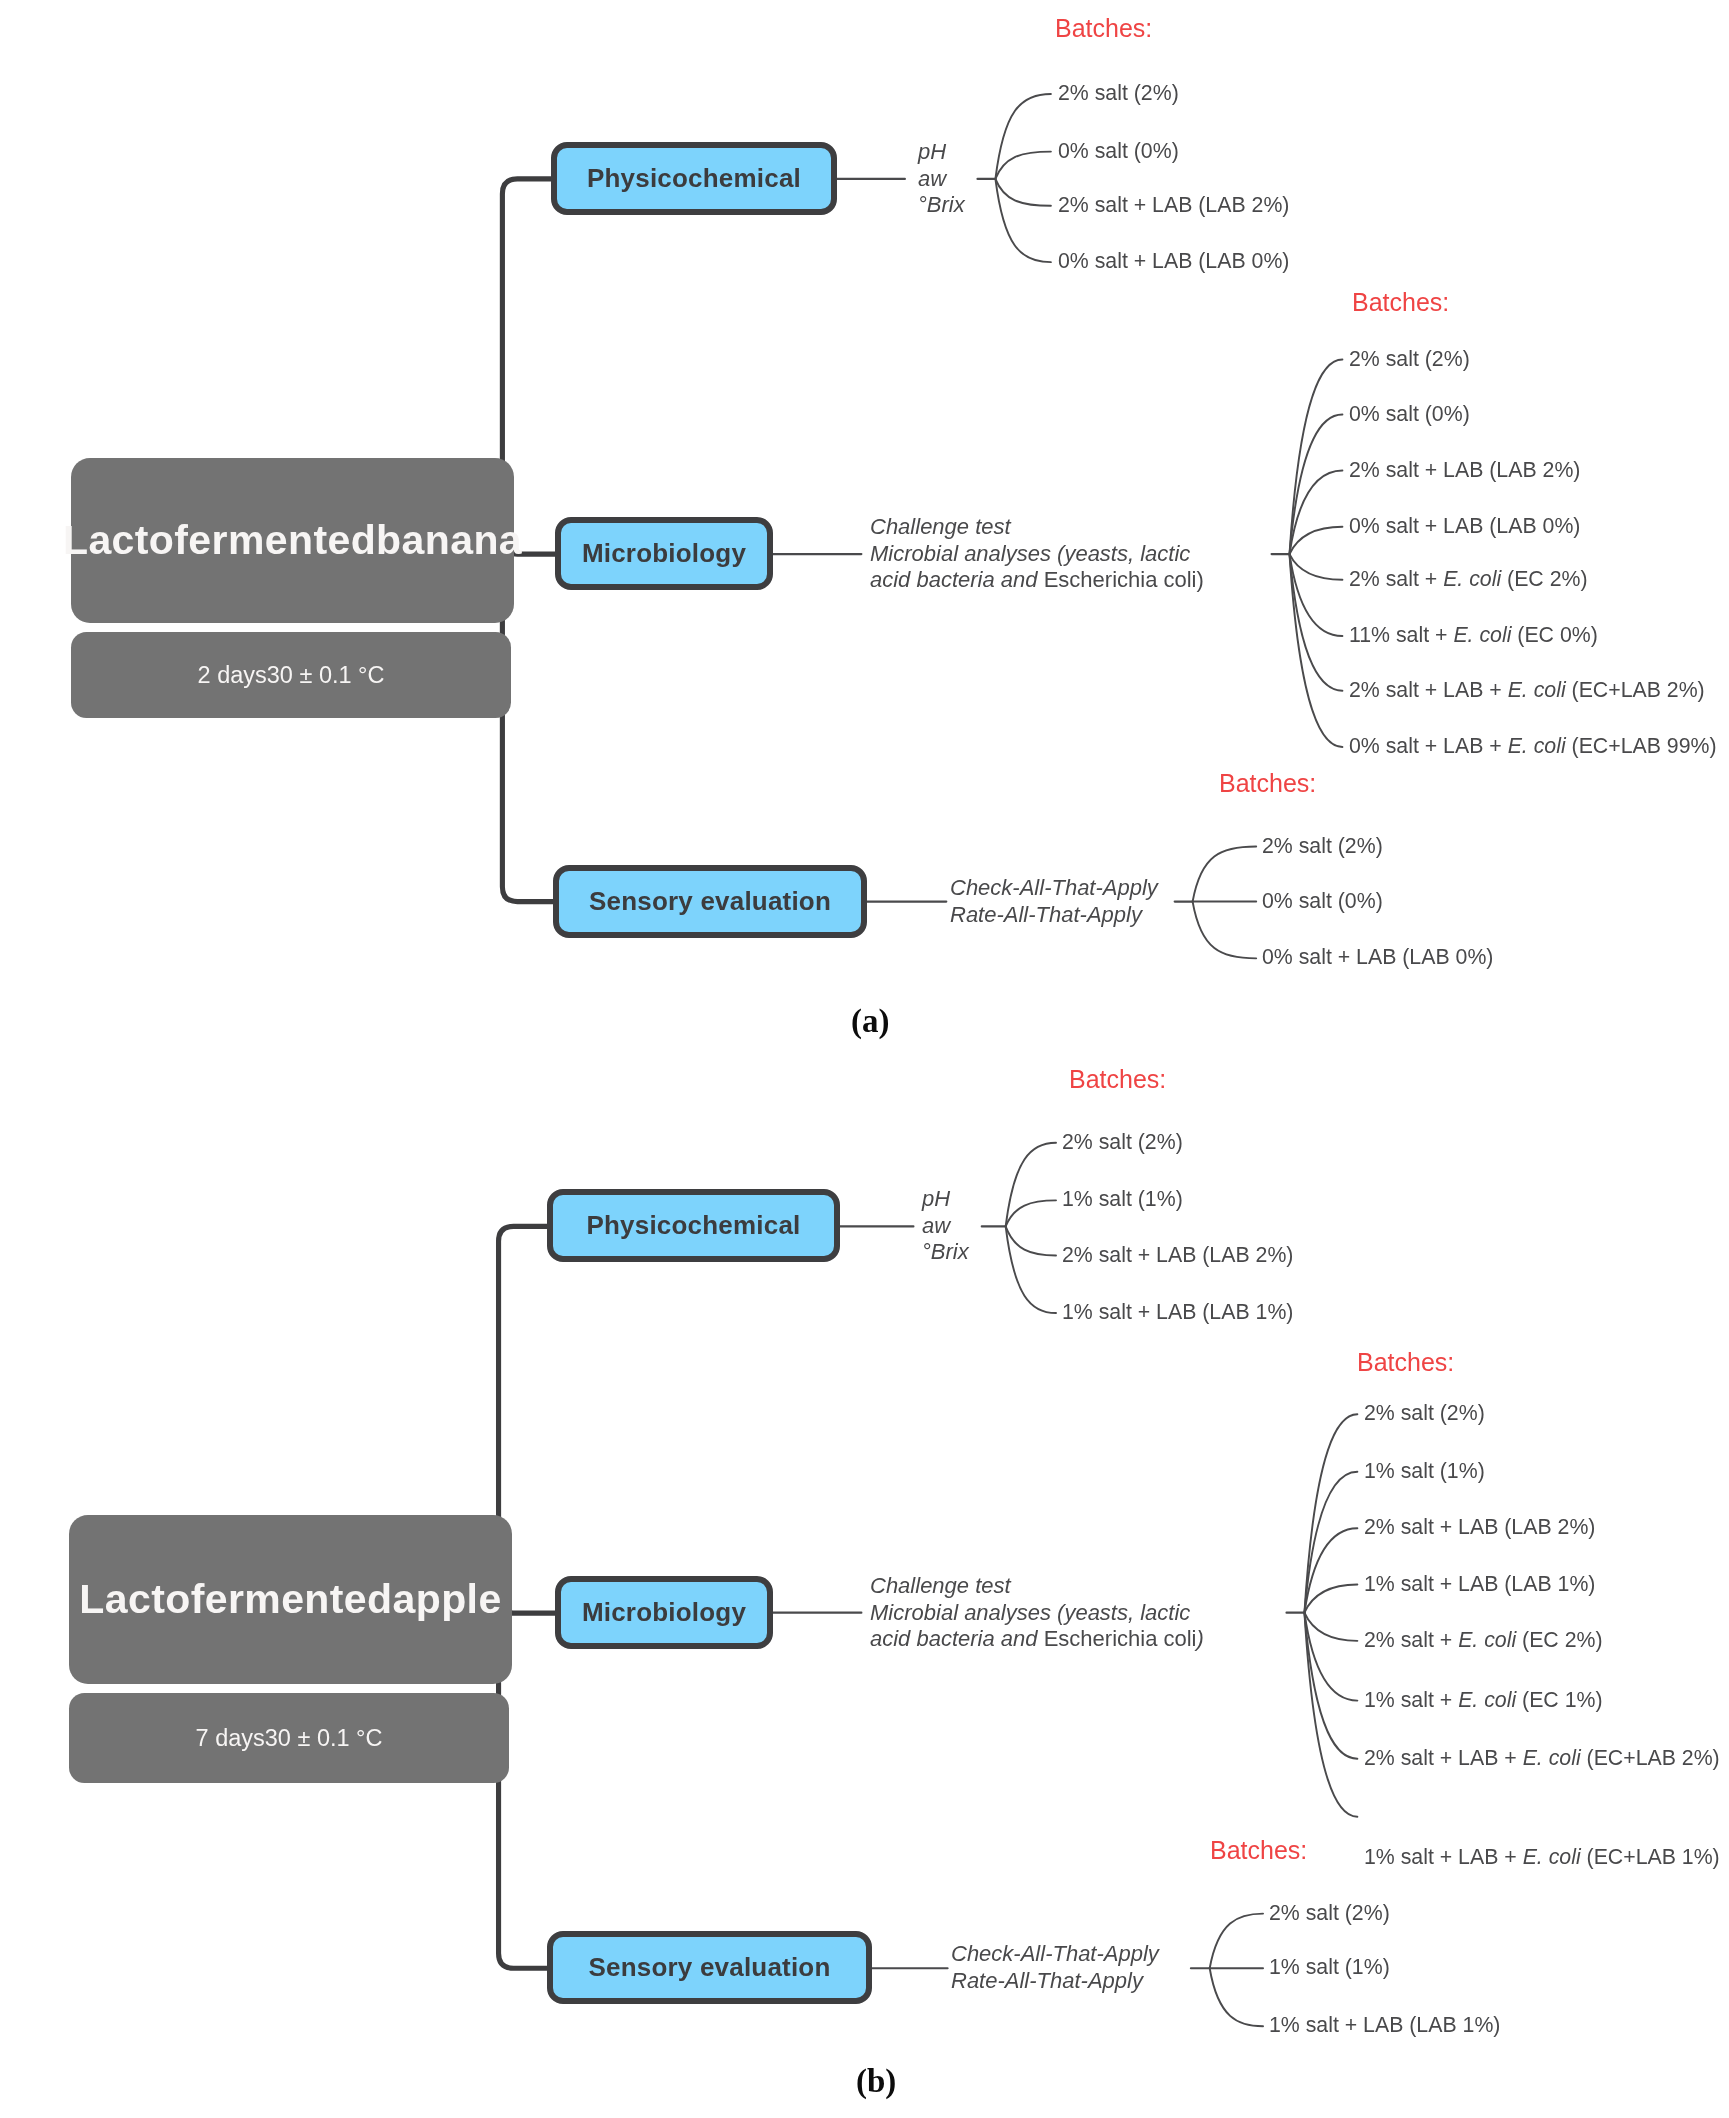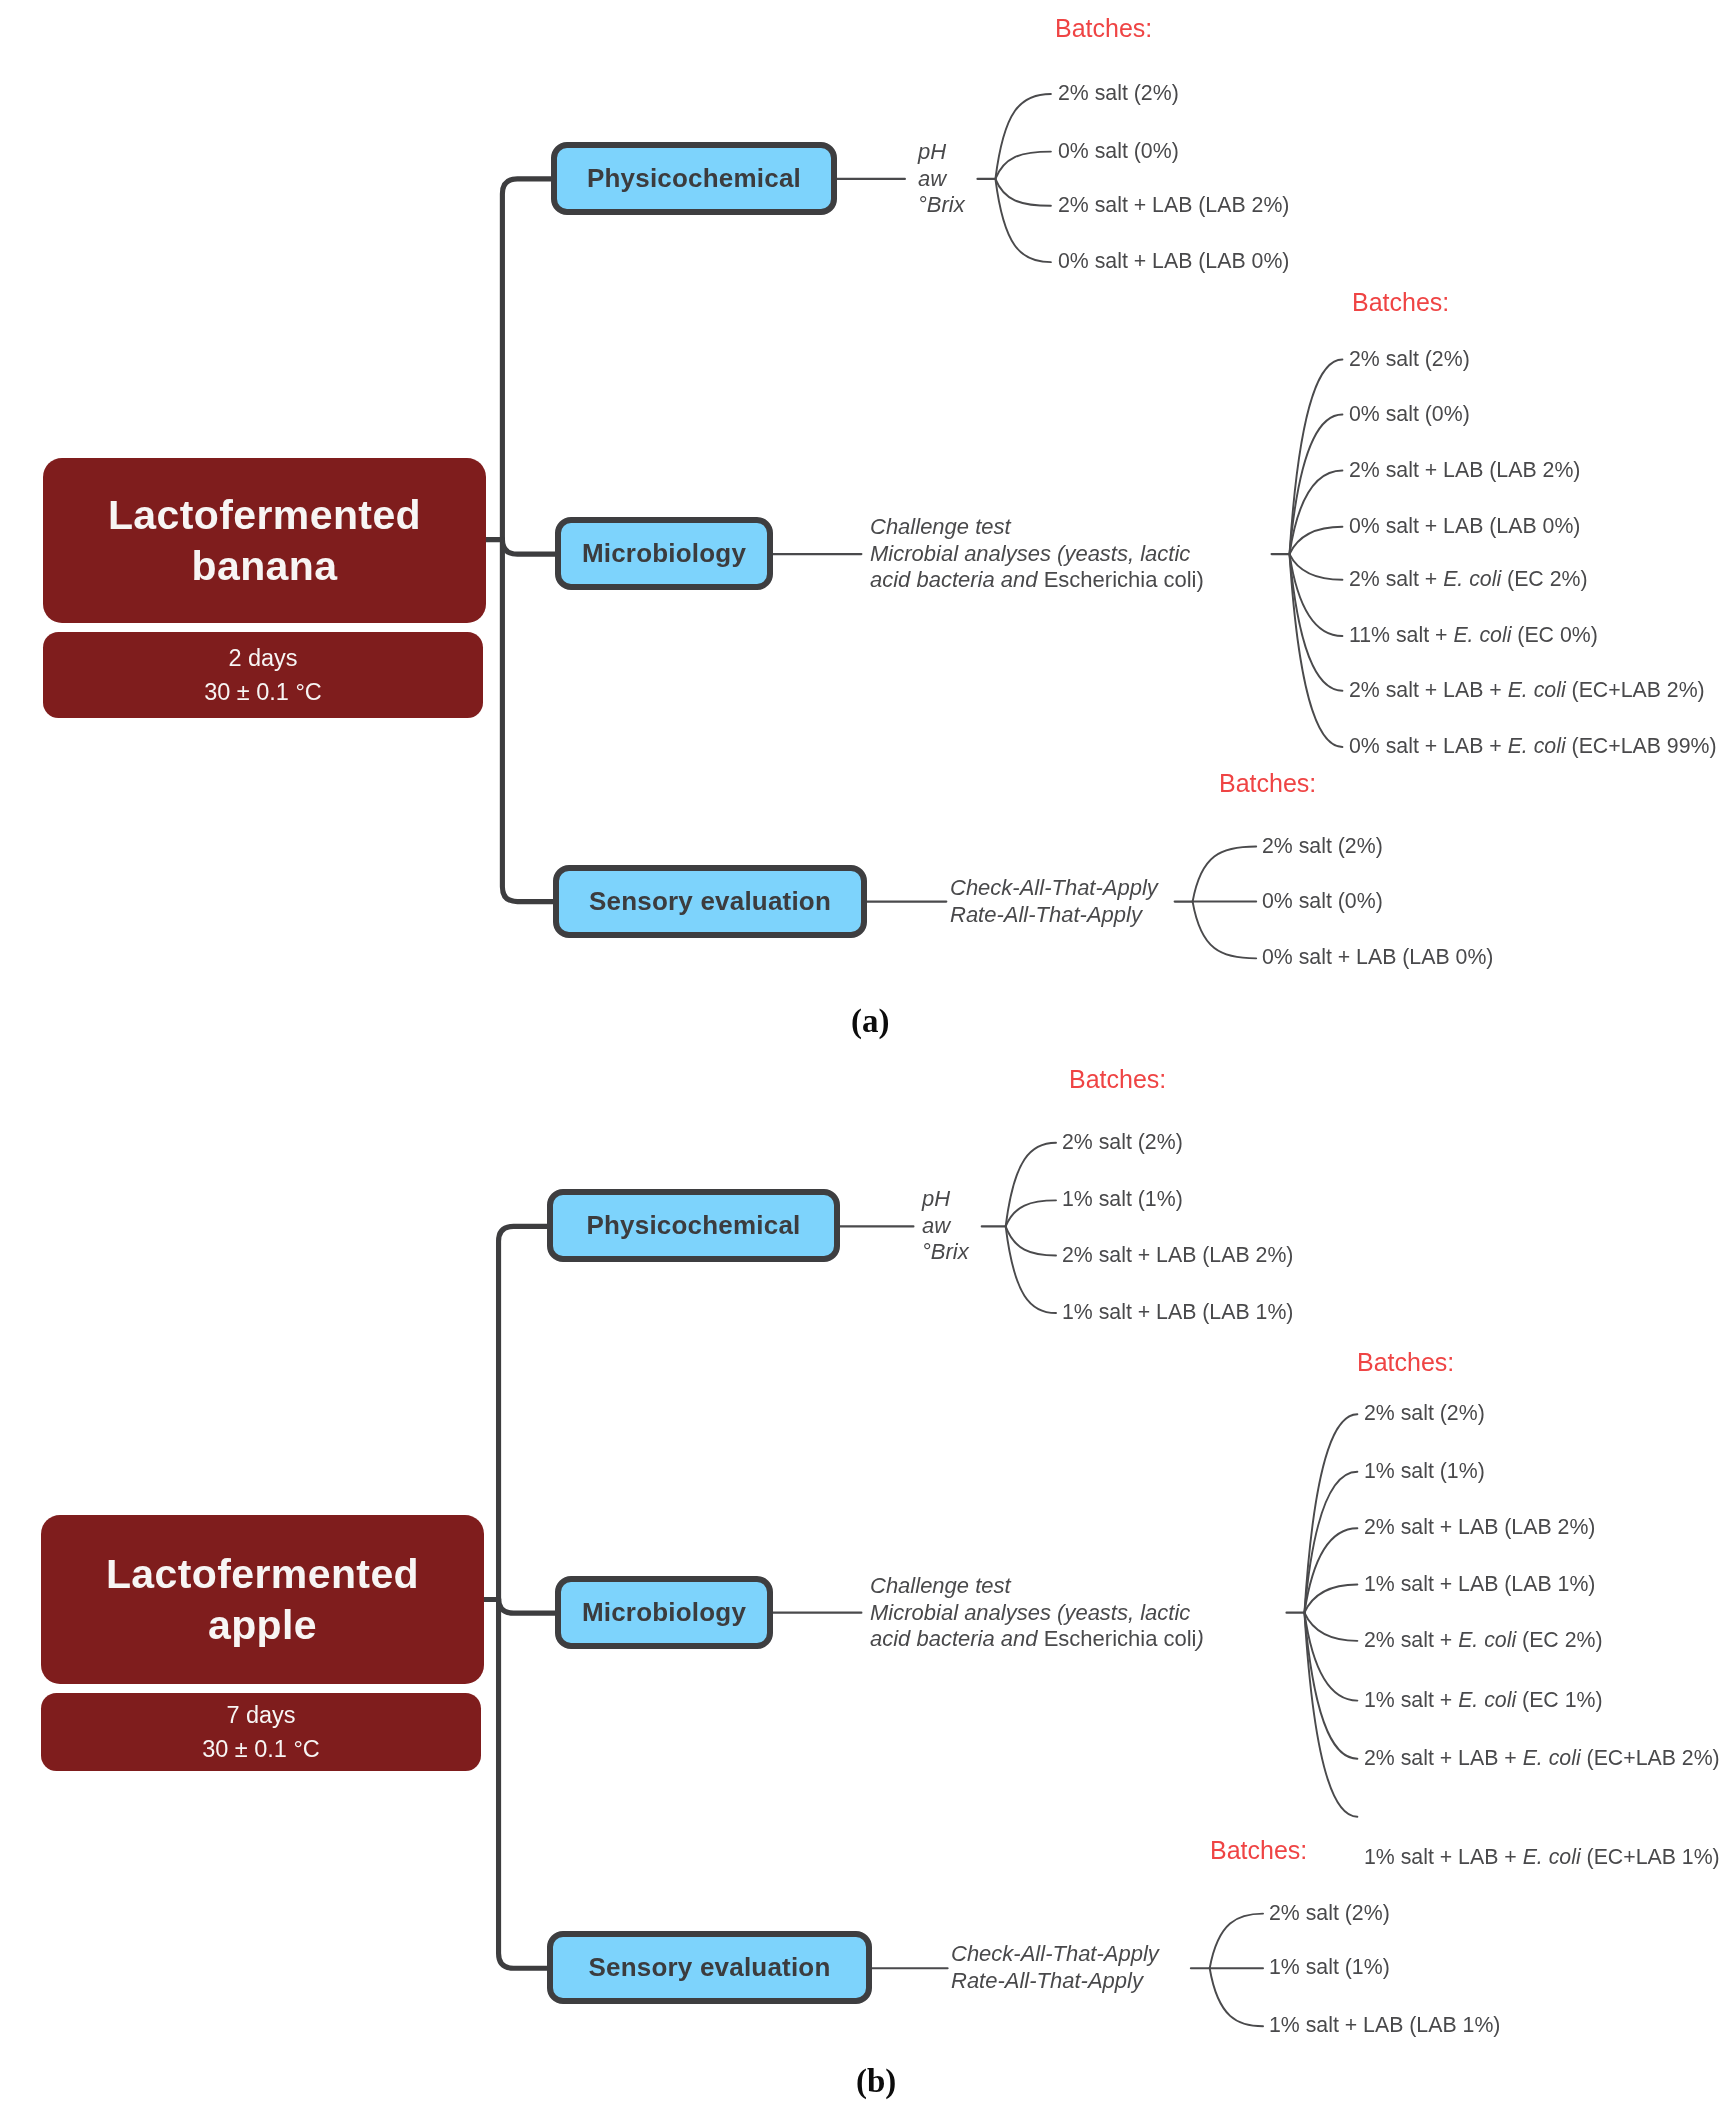--- a/index.html
+++ b/index.html
@@ -6,23 +6,24 @@
   #canvas{
     position:relative;
     width:1730px;height:2119px;
     background:#ffffff;
     font-family:"Liberation Sans", sans-serif;
     overflow:hidden;
   }
   #wires{position:absolute;left:0;top:0;z-index:1;}
   .abs{position:absolute;z-index:2;}
   .darkbox{
-    background:#7f1d1d;color:#f7f5f4;border-radius:19px;
-    display:flex;flex-direction:column;align-items:center;justify-content:center;
+    background:#737373;color:#f7f5f4;border-radius:19px;
+    display:flex;align-items:center;justify-content:center;
     text-align:center;
+    margin-left:28px;
   }
   .darkbox .title{font-weight:bold;font-size:41px;line-height:1.22;letter-spacing:0.4px;}
   .darkbox .small{font-size:23.5px;line-height:1.45;font-weight:500;}
   .whitebox{
     background:#7dd3fc;border:6px solid #3e3e40;border-radius:16px;
     display:flex;align-items:center;justify-content:center;text-align:center;
     box-sizing:border-box;
   }
   .whitebox .lbl{font-weight:bold;font-size:26px;color:#3c3c3e;letter-spacing:0.2px;}
   .methods{font-size:22px;line-height:26.5px;color:#49494b;white-space:nowrap;}
@@ -165,21 +166,21 @@
   <div class="abs item" style="left:1262px;top:833px;"><span class="up">2% salt (2%)</span><span class="it"></span><span class="up"></span></div>
   <div class="abs item" style="left:1262px;top:888px;"><span class="up">0% salt (0%)</span><span class="it"></span><span class="up"></span></div>
   <div class="abs item" style="left:1262px;top:944px;"><span class="up">0% salt + LAB (LAB 0%)</span><span class="it"></span><span class="up"></span></div>
 
   <div class="abs plabel" style="left:851px;top:1003px;">(a)</div>
 
   <div class="abs darkbox" style="left:41px;top:1515px;width:443px;height:169px;">
     <div class="title">Lactofermented</div>
     <div class="title">apple</div>
   </div>
-  <div class="abs darkbox" style="left:41px;top:1693px;width:440px;height:78px;border-radius:15.4px;">
+  <div class="abs darkbox" style="left:41px;top:1693px;width:440px;height:90px;border-radius:15.4px;">
     <div class="small">7 days</div>
     <div class="small">30 ± 0.1 °C</div>
   </div>
 
   <div class="abs whitebox" style="left:547px;top:1189px;width:293px;height:73px;">
     <div class="lbl">Physicochemical</div>
   </div>
   <div class="abs whitebox" style="left:555px;top:1576px;width:218px;height:73px;">
     <div class="lbl">Microbiology</div>
   </div>

